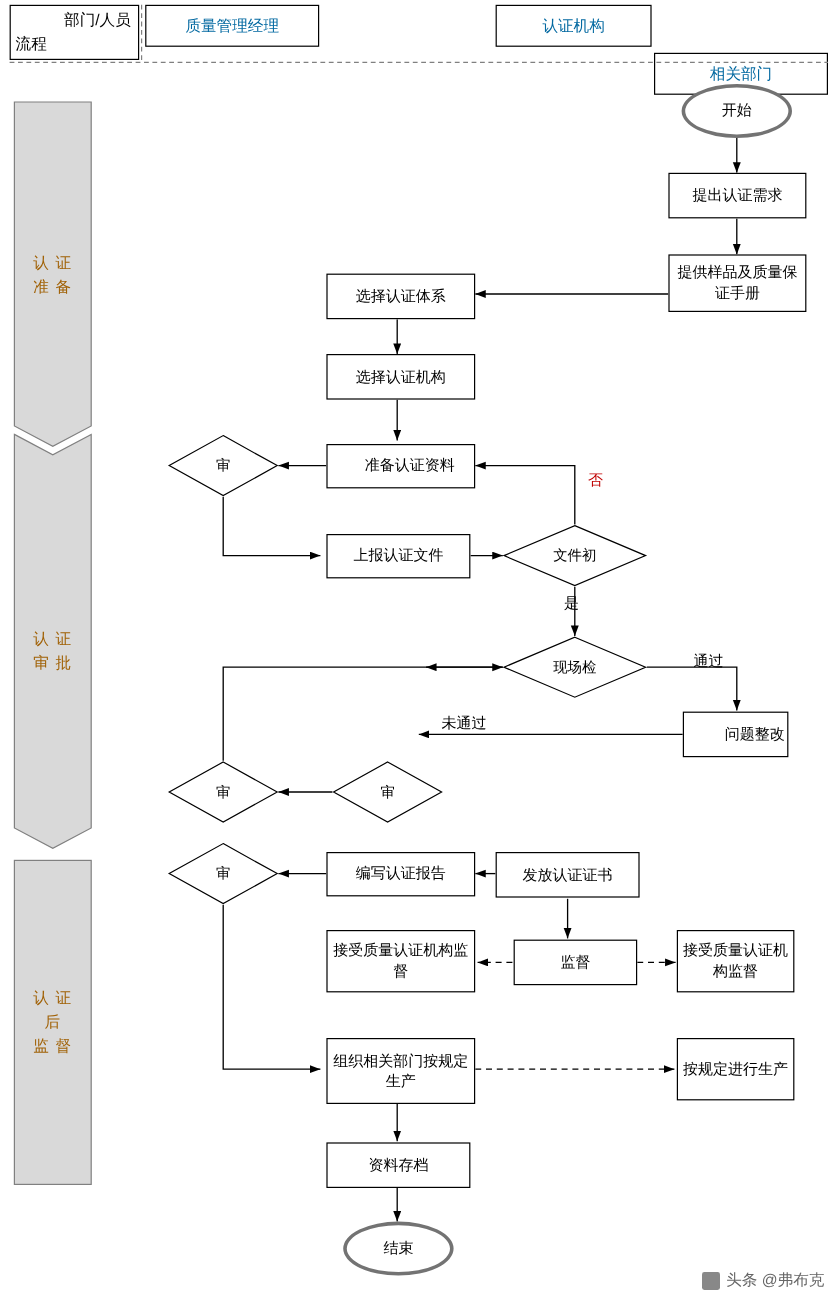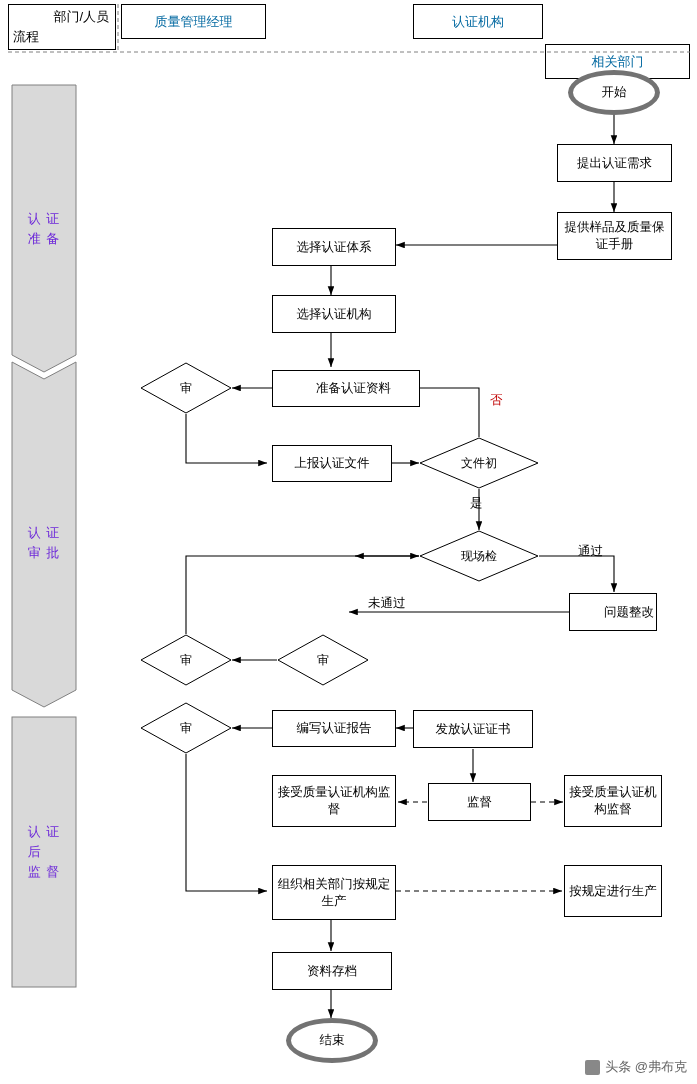--- a/index.html
+++ b/index.html
@@ -4,25 +4,25 @@
 <style>
   html,body{margin:0;padding:0;background:#fff;}
   body{width:697px;height:1084px;position:relative;font-family:"Liberation Sans","DejaVu Sans",sans-serif;overflow:hidden;}
   #canvas{position:absolute;left:0;top:0;width:697px;height:1084px;}
   .lane-head{position:absolute;box-sizing:border-box;border:1px solid #000;background:#fff;
     display:flex;align-items:center;justify-content:center;font-size:13px;color:#0369a1;}
   .corner{position:absolute;box-sizing:border-box;border:1px solid #000;background:#fff;}
   .corner .t1{position:absolute;top:3px;right:6px;font-size:13px;}
   .corner .t2{position:absolute;bottom:3px;left:4px;font-size:13px;}
   .phase{position:absolute;box-sizing:border-box;display:flex;align-items:center;justify-content:center;}
-  .phase span{font-size:13px;line-height:20px;color:#6d28d9;letter-spacing:1px;}
+  .phase span{font-size:13px;line-height:20px;text-align:center;color:#a16207;letter-spacing:1px;}
   .box{position:absolute;box-sizing:border-box;border:1px solid #000;background:#fff;
     display:flex;align-items:center;justify-content:center;text-align:center;
     font-size:12.5px;line-height:17px;color:#000;padding:2px;}
-  .term{position:absolute;box-sizing:border-box;border:5px solid #737373;background:#fff;border-radius:50%;
+  .term{position:absolute;box-sizing:border-box;border:3px solid #737373;background:#fff;border-radius:50%;
     display:flex;align-items:center;justify-content:center;font-size:12.5px;color:#000;}
   .dia-wrap{position:absolute;}
   .dia-wrap .lbl{position:absolute;left:0;top:0;width:100%;height:100%;
     display:flex;align-items:center;justify-content:center;font-size:12px;color:#000;}
   .txt{position:absolute;font-size:12.5px;color:#000;white-space:nowrap;}
   .txt.red{color:#c00000;}
   .wm{position:absolute;right:10px;bottom:8px;display:flex;align-items:center;gap:5px;color:#666;font-size:13px;}
   .wm .sq{width:15px;height:15px;background:#888;border-radius:2px;display:inline-block;}
   svg{position:absolute;left:0;top:0;overflow:visible;}
 </style>
@@ -138,21 +138,21 @@
   </div>
 
   <div class="box" style="left:272px;top:228px;width:124px;height:38px;">
     <span>选择认证体系</span>
   </div>
 
   <div class="box" style="left:272px;top:295px;width:124px;height:38px;">
     <span>选择认证机构</span>
   </div>
 
-  <div class="box" style="left:272px;top:370px;width:148px;height:37px;padding-left:17px;">
+  <div class="box" style="left:272px;top:370px;width:124px;height:37px;padding-left:17px;">
     <span>准备认证资料</span>
   </div>
 
   <div class="box" style="left:272px;top:445px;width:120px;height:37px;">
     <span>上报认证文件</span>
   </div>
 
   <div class="box" style="left:569px;top:593px;width:88px;height:38px;justify-content:flex-end;">
     <span>问题整改</span>
   </div>

